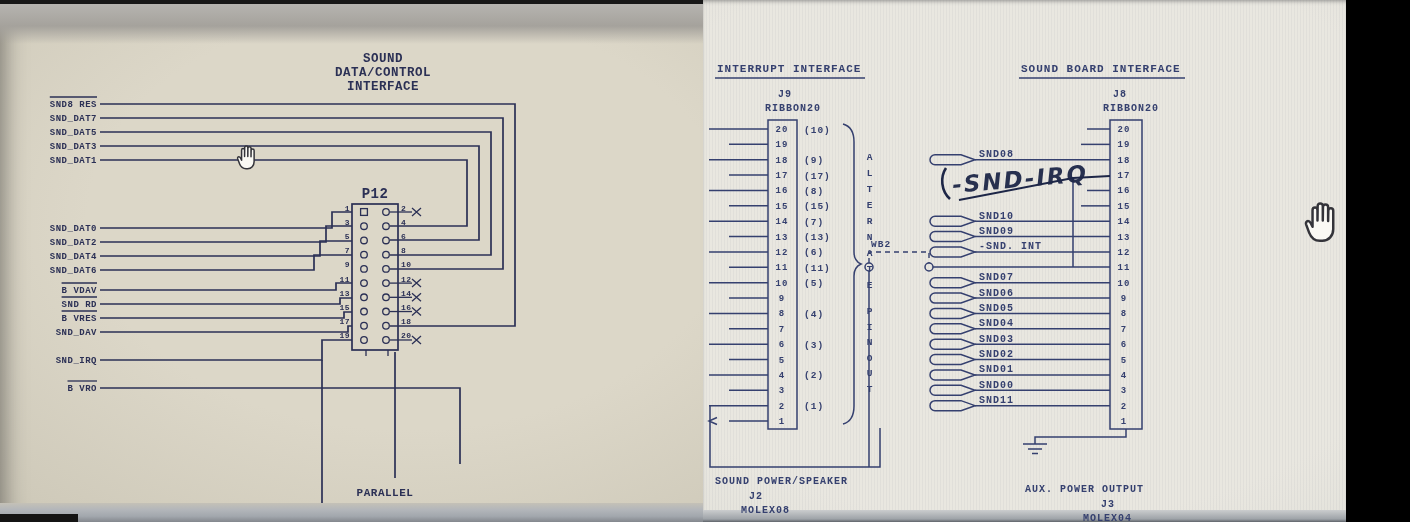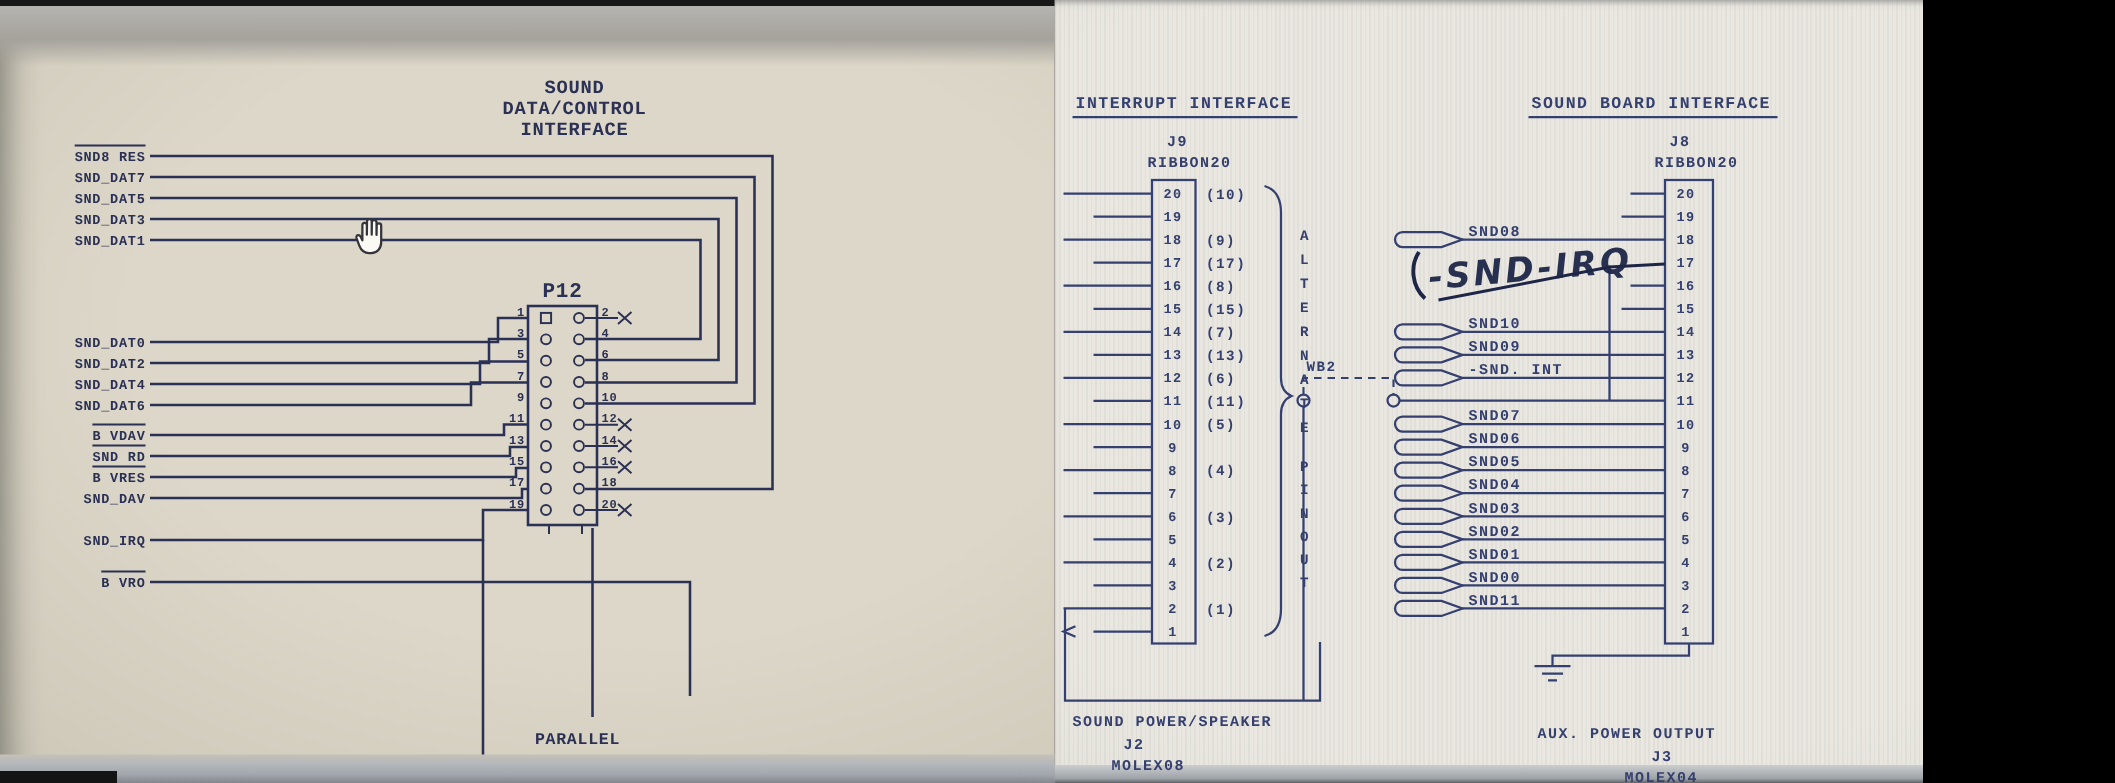--- a/index.html
+++ b/index.html
@@ -1,17 +1,17 @@
 <!DOCTYPE html>
 <html><head>
 <meta charset="utf-8">
 <style>
   html,body{margin:0;padding:0;background:#000;}
-  .stage{position:relative;width:1244px;height:522px;overflow:hidden;
-         font-family:"Liberation Mono","DejaVu Sans Mono",monospace;padding-left:38px;}
+  .stage{position:relative;width:1346px;height:522px;overflow:hidden;
+         font-family:"Liberation Mono","DejaVu Sans Mono",monospace;}
   .photo{position:absolute;top:0;height:522px;}
   #photoL{left:0;width:703px;
     background:radial-gradient(130% 115% at 58% 42%, #dcd7c8 35%, #cfcaba 62%, #b3afa2 88%, #98948a 100%);
     box-shadow:inset 14px 0 22px -10px rgba(40,40,40,.5);}
   #photoR{left:703px;width:707px;
     background:
       repeating-linear-gradient(90deg, rgba(90,95,120,.06) 0 1px, rgba(0,0,0,0) 1px 3px),
       radial-gradient(125% 110% at 45% 45%, #e9e7e0 50%, #ddddd5 80%, #ccccc4 100%);
     box-shadow:inset 0 3px 4px -2px rgba(120,120,120,.8);}
   .top-strip{position:absolute;left:0;top:0;width:703px;height:4px;background:#181818;z-index:4;}

